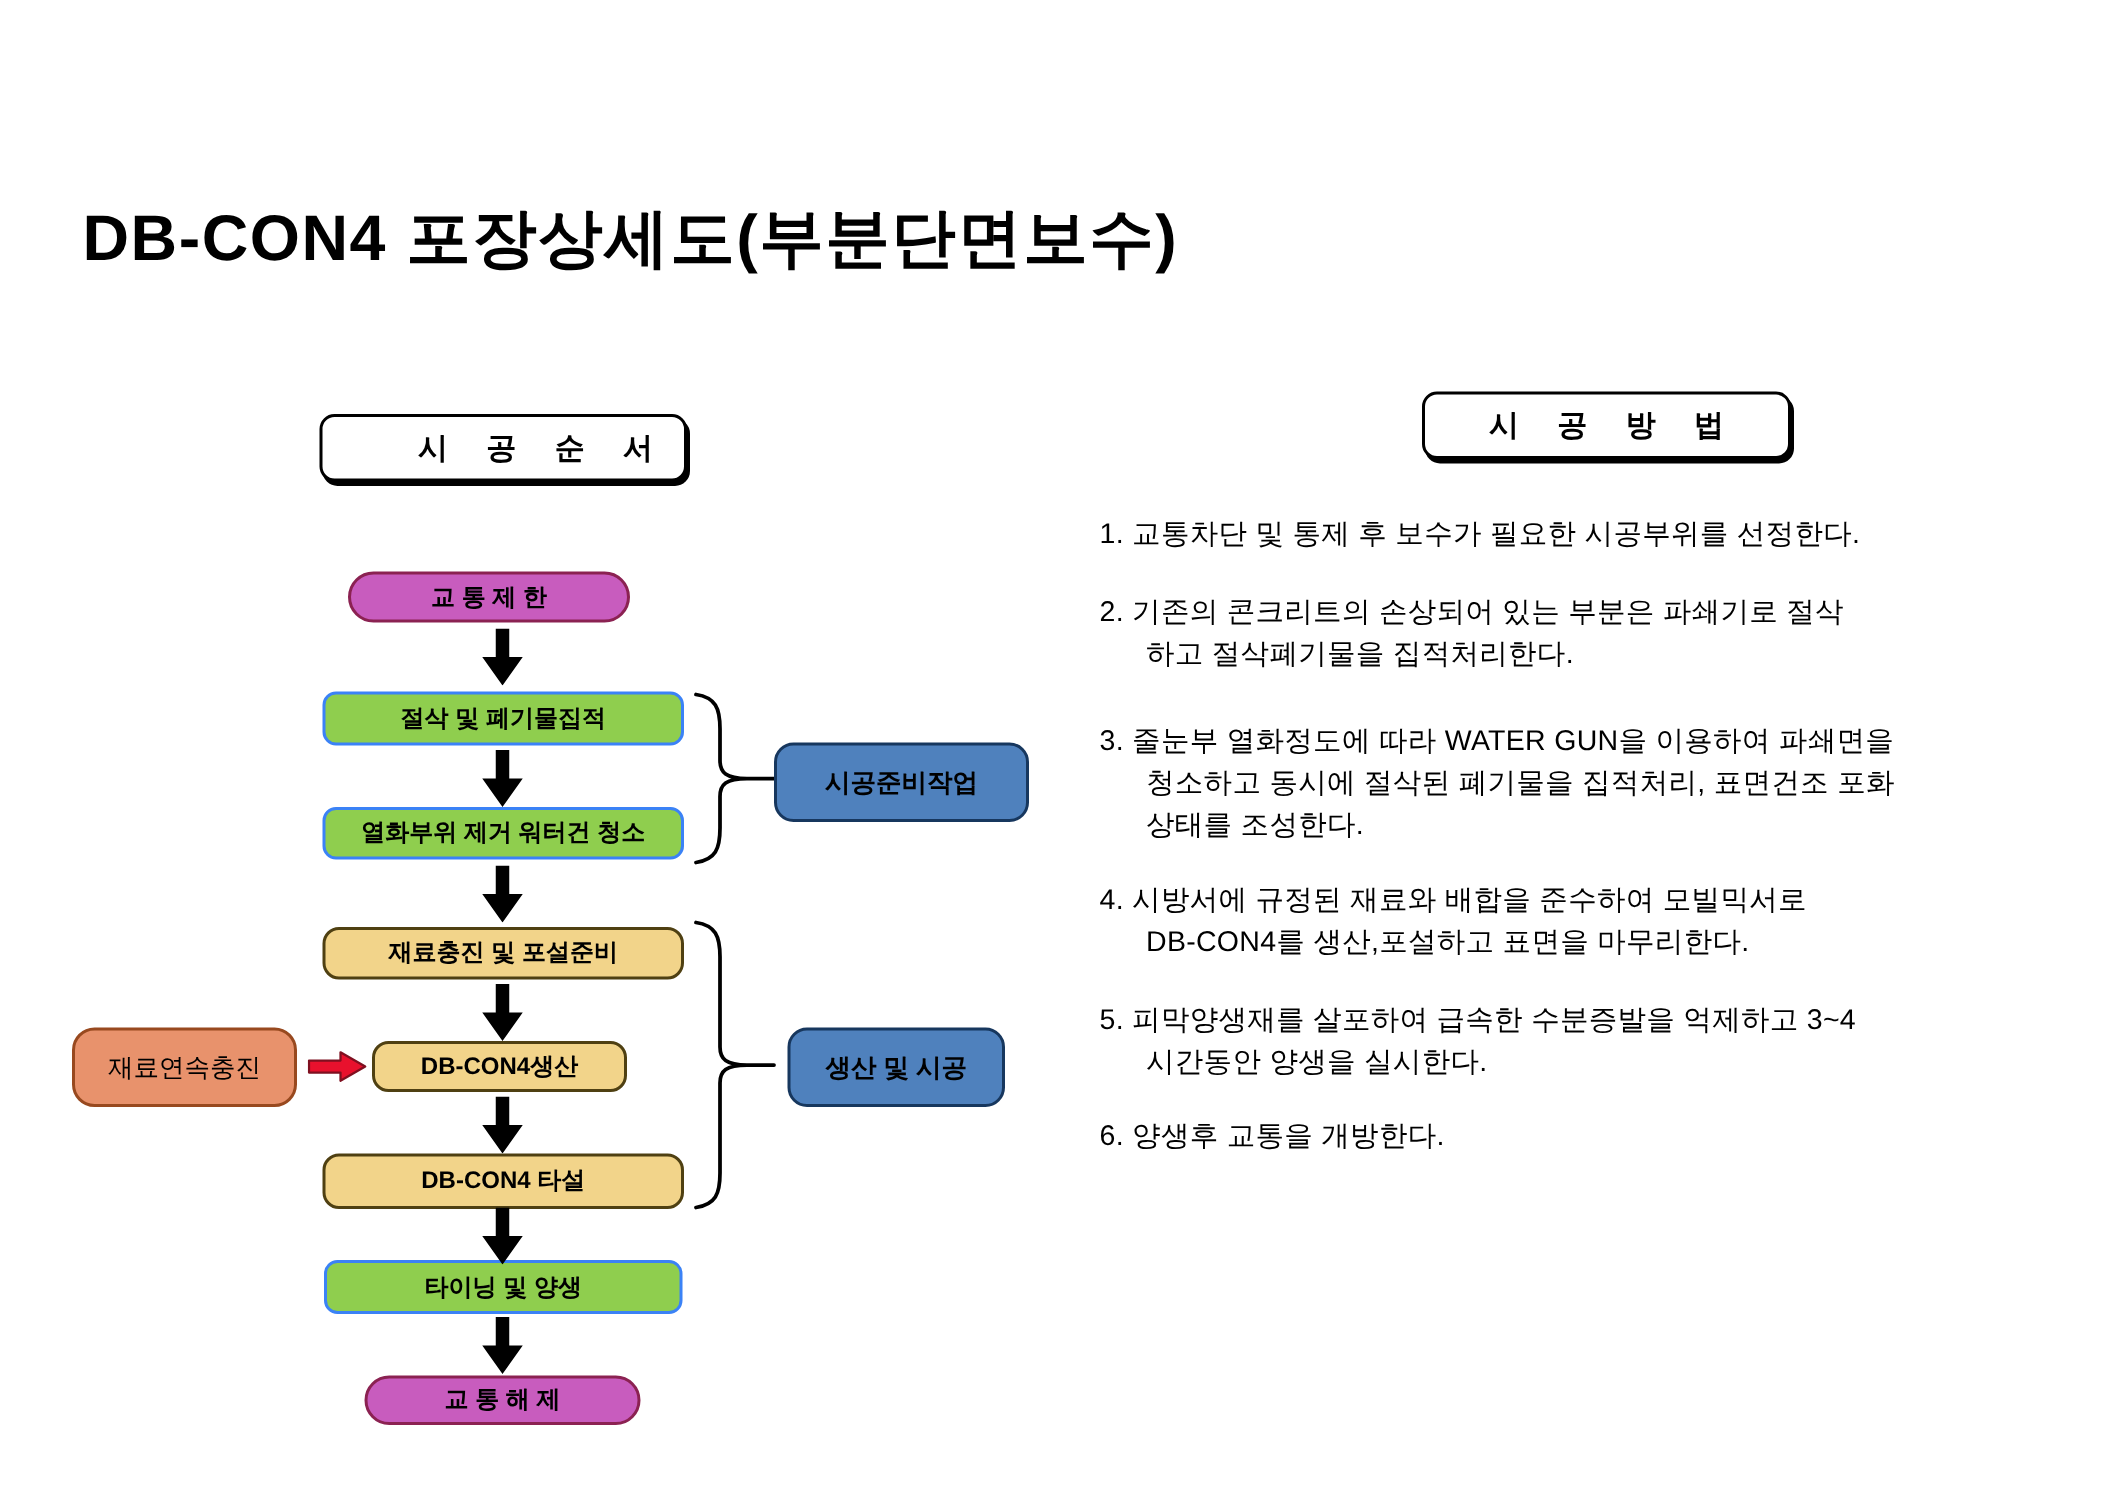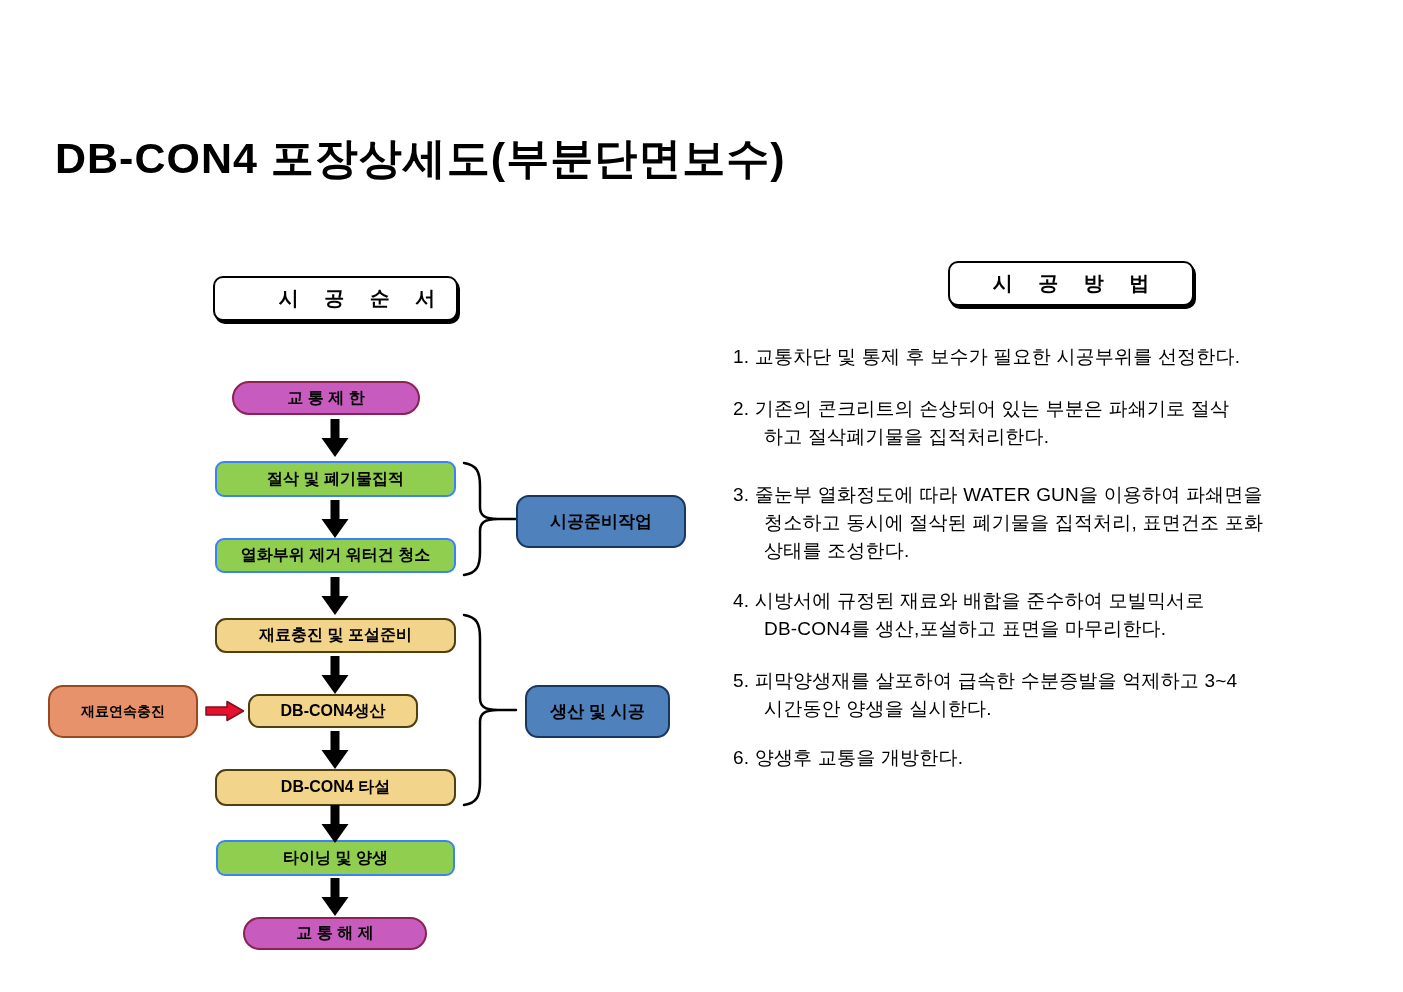--- a/index.html
+++ b/index.html
@@ -77,21 +77,21 @@
   .da-1 { top: 419px; } .da-2 { top: 500px; } .da-3 { top: 577px; }
   .da-4 { top: 656px; } .da-5 { top: 731px; } .da-6 { top: 805px; }
   .da-7 { top: 878px; }
 
   
   .side-box {
     position: absolute;
     left: 48px; top: 685px; width: 150px; height: 53px;
     background: #E8926C; border: 2px solid #98491F; border-radius: 15px;
     display: flex; align-items: center; justify-content: center;
-    font-size: 14px; font-weight: bold; white-space: nowrap;
+    font-size: 17px; font-weight: normal; white-space: nowrap;
   }
   .red-arrow { position: absolute; left: 205px; top: 700px; width: 40px; height: 22px; }
 
   
   .brace { position: absolute; left: 460px; }
   .brace-1 { top: 460px; width: 60px; height: 118px; }
   .brace-2 { top: 612px; width: 60px; height: 196px; }
 
   .phase {
     position: absolute;

